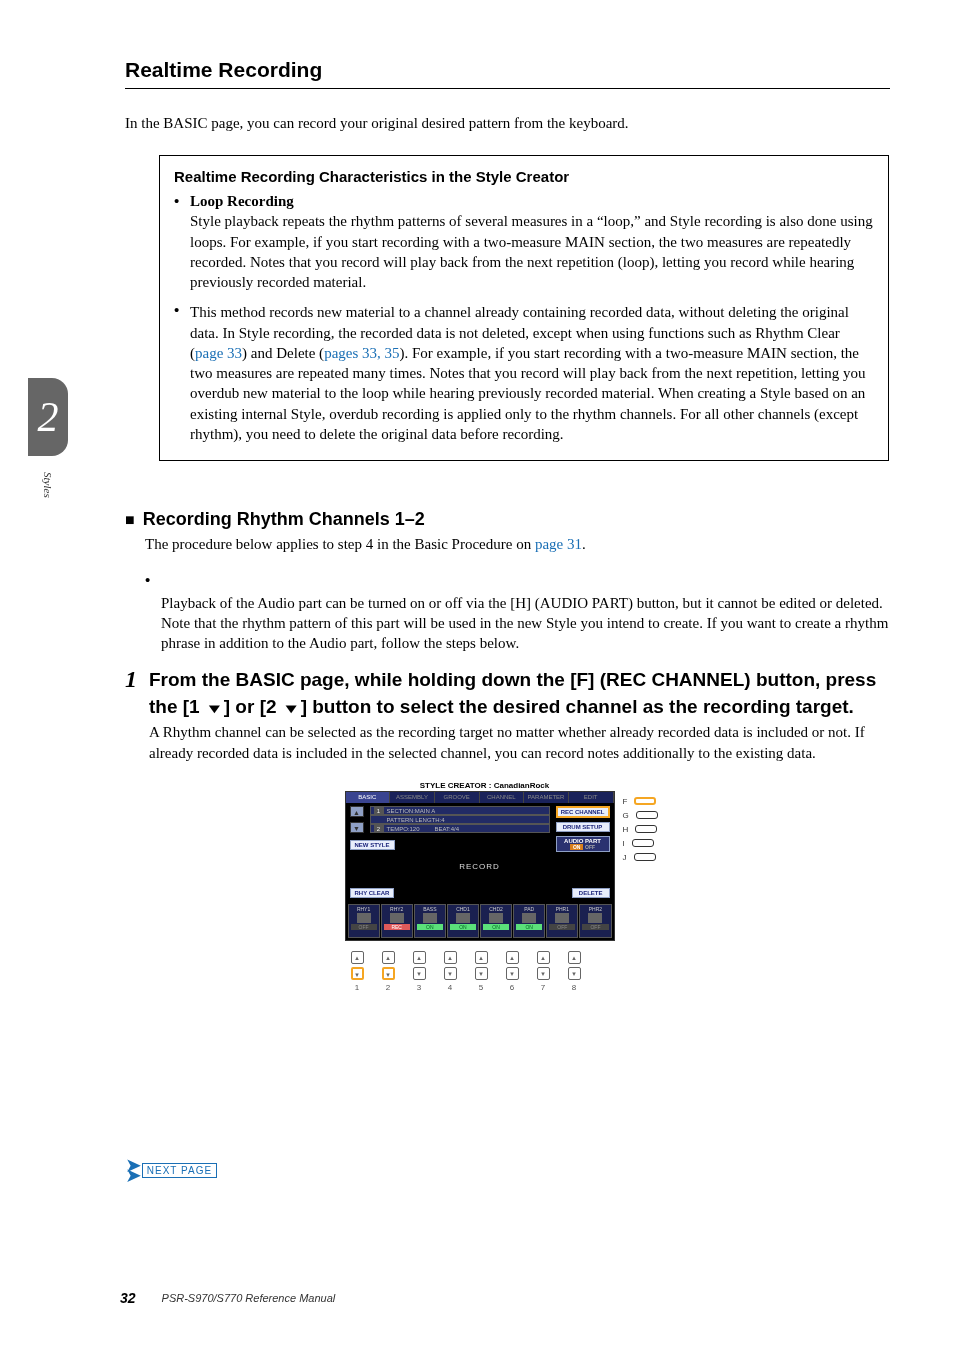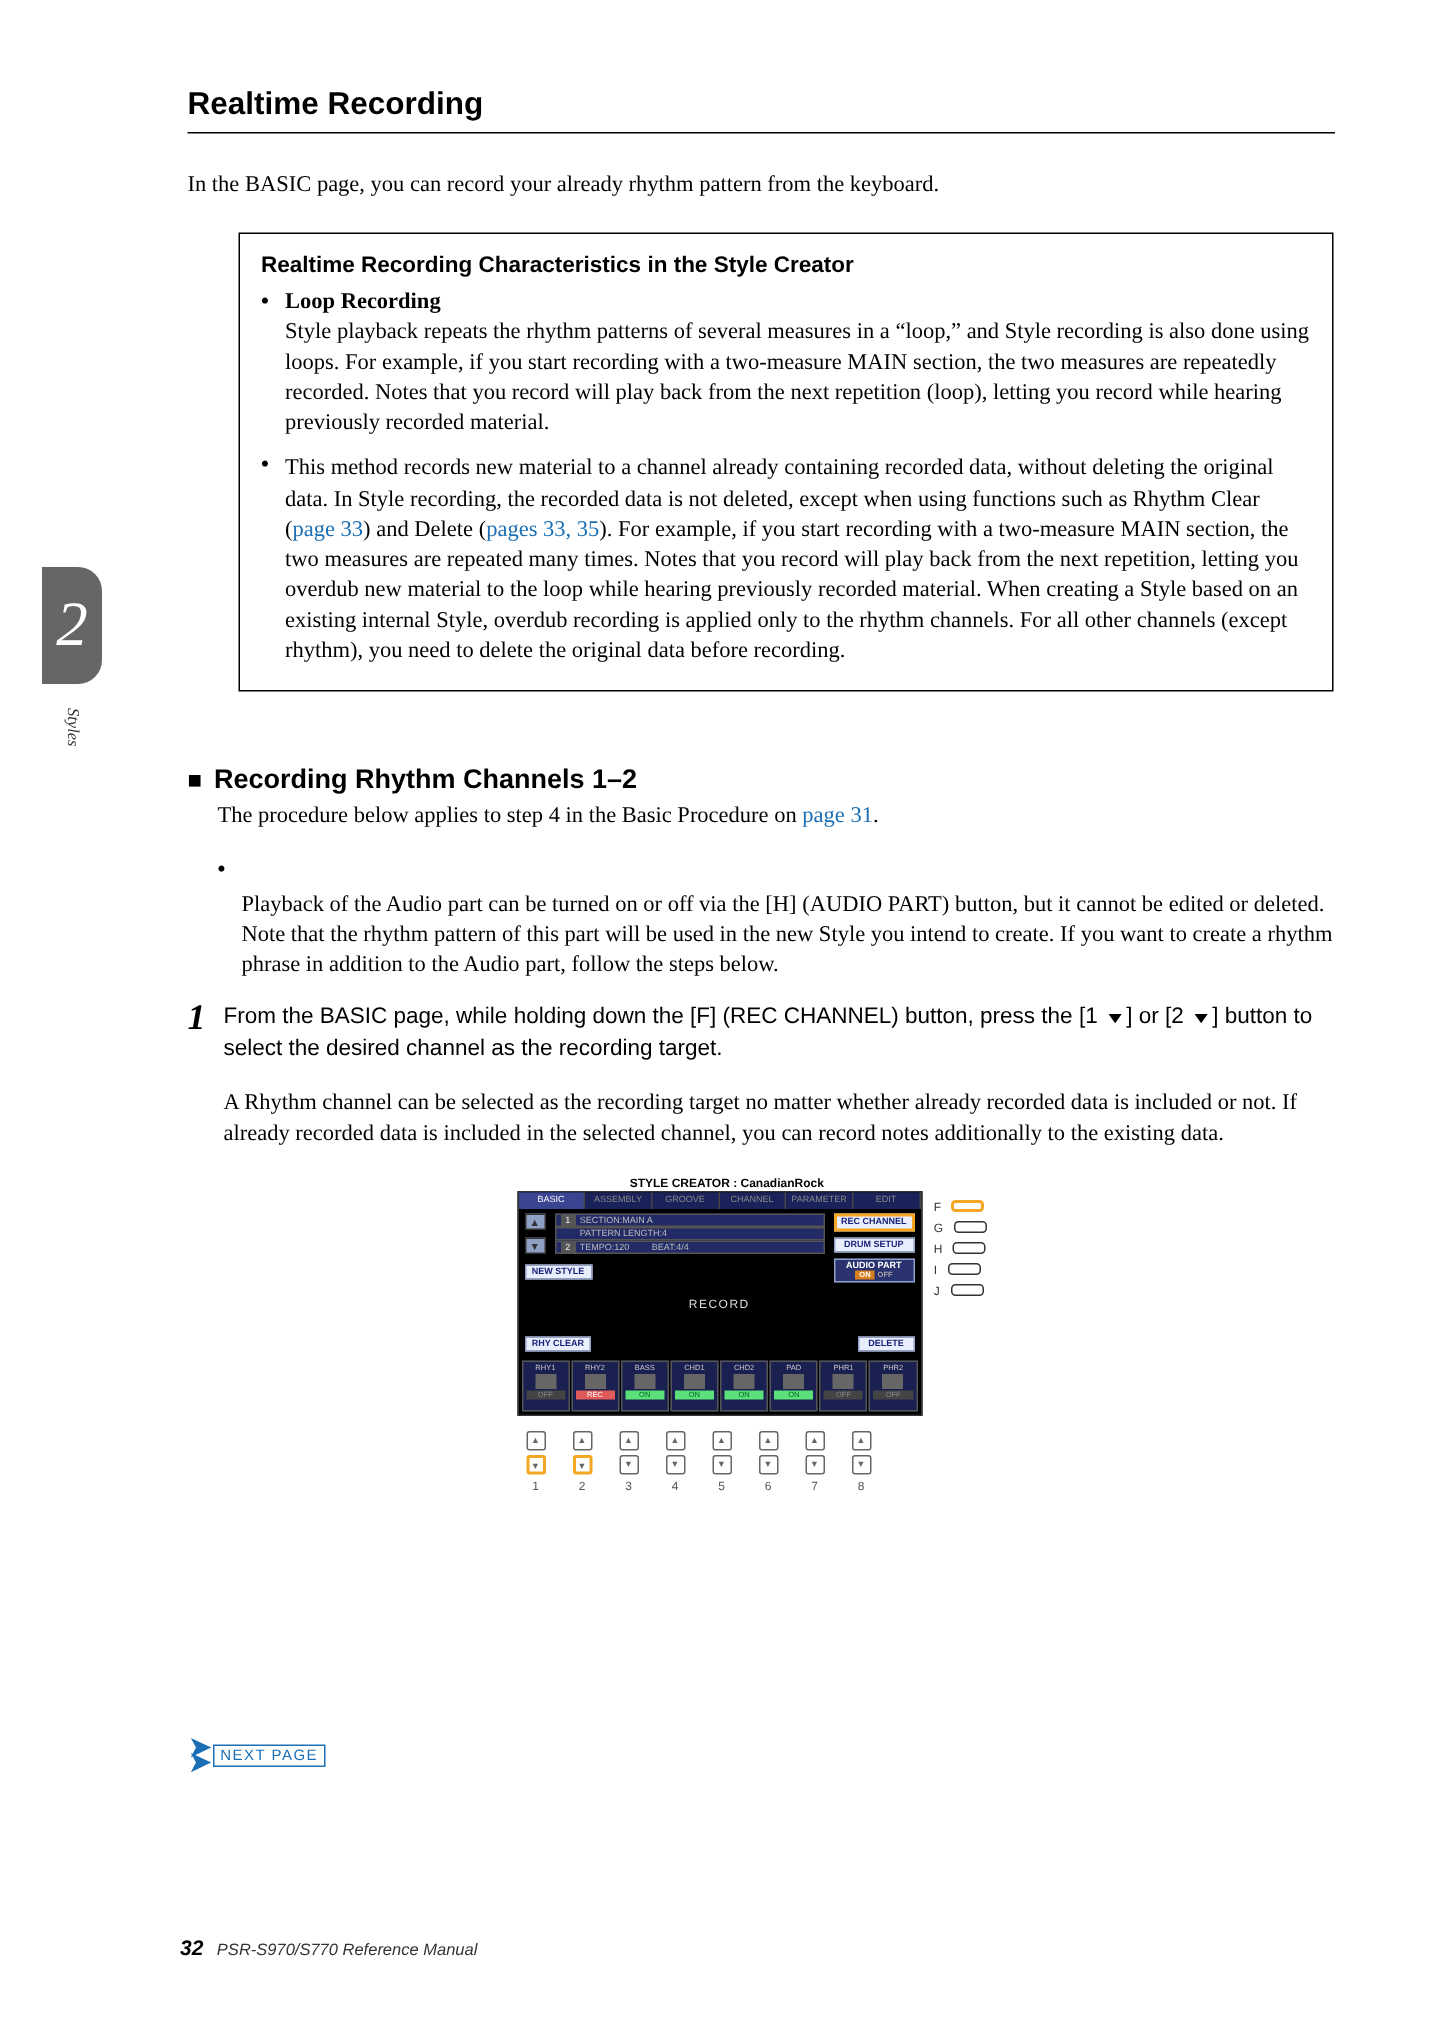--- a/index.html
+++ b/index.html
@@ -133,24 +133,24 @@
     font-style: italic;
     font-weight: bold;
     font-size: 24px;
     line-height: 1;
   }
   .step-body {
     flex: 1;
   }
   .step-title {
     font-family: Arial, sans-serif;
-    font-weight: normal;
-    font-size: 15px;
+    font-weight: bold;
+    font-size: 19px;
     line-height: 1.4;
-    margin-bottom: 16px;
+    margin-bottom: 2px;
   }
   .dtri {
     display: inline-block;
     transform: scaleY(0.7) translateY(2px);
   }
   .step-text {
     line-height: 1.35;
   }
 
   
@@ -341,22 +341,22 @@
     color: #1a6fb5;
     border: 1px solid #1a6fb5;
     padding: 1px 4px;
     letter-spacing: 1px;
   }
   .footer {
     position: absolute;
     left: 120px;
     bottom: 44px;
     display: flex;
-    align-items: flex-end;
-    gap: 9px;
+    align-items: center;
+    gap: 26px;
   }
   .footer .pg {
     font-family: Arial, sans-serif;
     font-weight: bold;
     font-style: italic;
     font-size: 14px;
   }
   .footer .man {
     font-family: Arial, sans-serif;
     font-size: 11px;
@@ -367,21 +367,21 @@
 </head>
 <body>
 
 <div class="side-tab">
   <span class="side-tab-num">2</span>
 </div>
 <div class="side-label">Styles</div>
 
 <div class="content">
   <div class="h1">Realtime Recording</div>
-  <div class="intro">In the BASIC page, you can record your already rhythm pattern from the keyboard.</div>
+  <div class="intro">In the BASIC page, you can record your original desired pattern from the keyboard.</div>
 
   <div class="charbox">
     <div class="charbox-title">Realtime Recording Characteristics in the Style Creator</div>
 
     <div class="bullet-row">
       <div class="bullet">•</div>
       <div class="bullet-body">
         <div class="bullet-head">Loop Recording</div>
         <div class="bullet-text">Style playback repeats the rhythm patterns of several measures in a “loop,” and Style recording is also done using loops. For example, if you start recording with a two-measure MAIN section, the two measures are repeatedly recorded. Notes that you record will play back from the next repetition (loop), letting you record while hearing previously recorded material.</div>
       </div>

